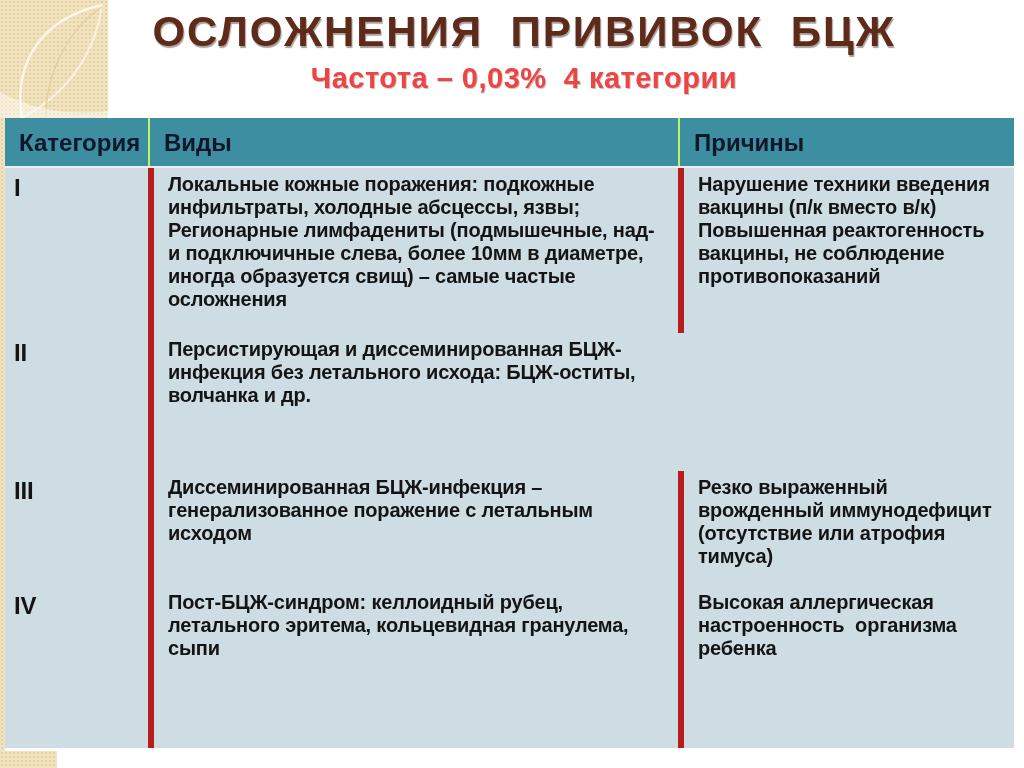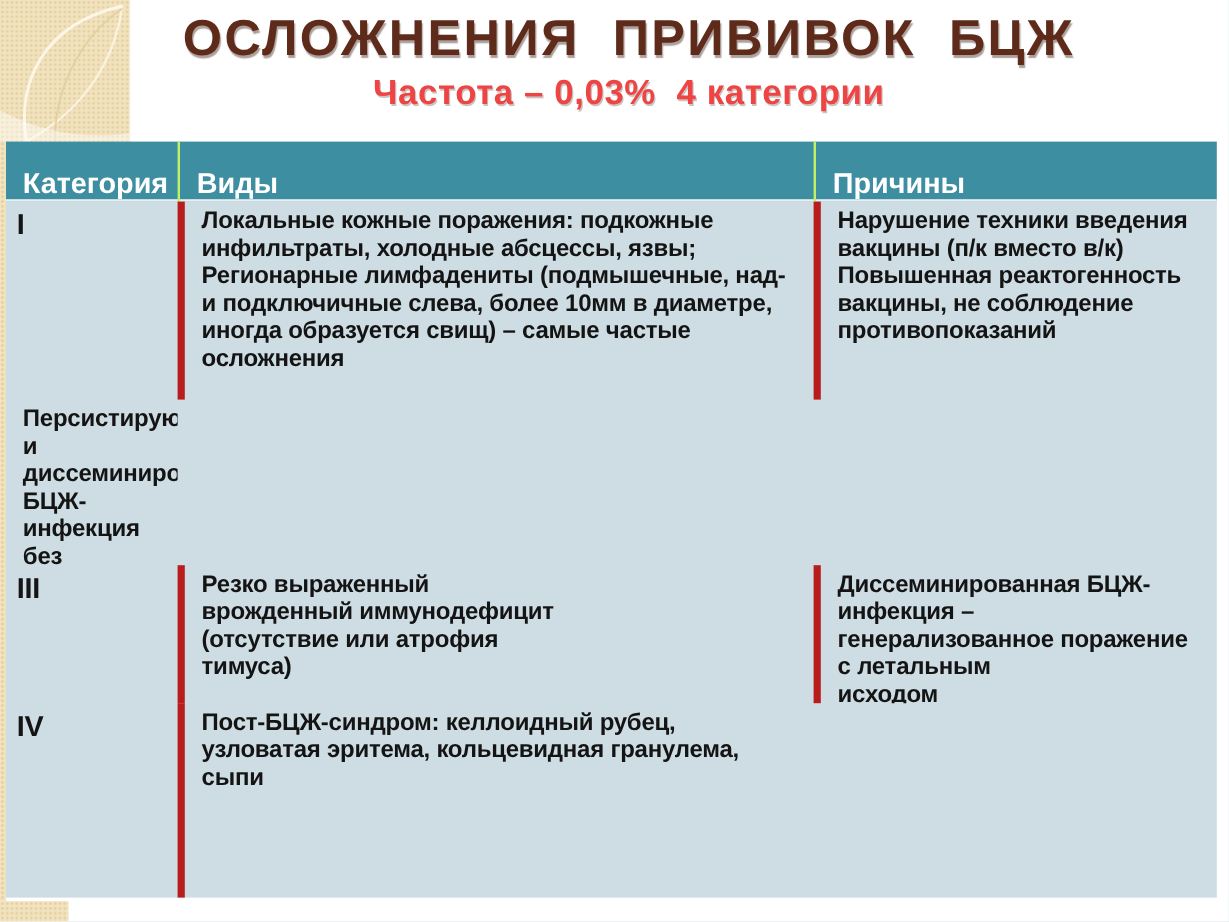--- a/index.html
+++ b/index.html
@@ -50,22 +50,22 @@
   
   .table{
     position:absolute;left:5px;top:118px;width:1009px;height:630px;
   }
   .thead{
     display:grid;grid-template-columns:143px 530px 1fr;
     height:48px;background:#3e8ea1;
     border-bottom:2px solid #e9f0f2;
   }
   .th{
-    color:#ffffff;font-weight:bold;font-size:24px;
-    padding:22px 0 0 14px;box-sizing:border-box;
+    color:#0f172a;font-weight:bold;font-size:24px;
+    padding:11px 0 0 14px;box-sizing:border-box;
   }
   .th + .th{border-left:2px solid #bef264;}
   .tbody{
     display:grid;grid-template-rows:165px 138px 115px 1fr;
     height:580px;background:#cedde3;
   }
   .tr{
     display:grid;grid-template-columns:143px 530px 1fr;
   }
   .td{
@@ -114,34 +114,38 @@
 и подключичные слева, более 10мм в диаметре,
 иногда образуется свищ) – самые частые
 осложнения</div>
       <div class="td causes">Нарушение техники введения
 вакцины (п/к вместо в/к)
 Повышенная реактогенность
 вакцины, не соблюдение
 противопоказаний</div>
     </div>
     <div class="tr">
+      <div class="td cat">II</div>
       <div class="td types">Персистирующая и диссеминированная БЦЖ-
 инфекция без летального исхода: БЦЖ-оститы,
 волчанка и др.</div>
     </div>
     <div class="tr">
       <div class="td cat">III</div>
+      <div class="td types">Диссеминированная БЦЖ-инфекция –
+генерализованное поражение с летальным
+исходом</div>
       <div class="td causes">Резко выраженный
 врожденный иммунодефицит
 (отсутствие или атрофия
 тимуса)</div>
-      <div class="td types">Диссеминированная БЦЖ-инфекция –
-генерализованное поражение с летальным
-исходом</div>
     </div>
     <div class="tr">
       <div class="td cat">IV</div>
       <div class="td types">Пост-БЦЖ-синдром: келлоидный рубец,
-узловатая эритема, кольцевидная гранулема,
+летального эритема, кольцевидная гранулема,
 сыпи</div>
+      <div class="td causes">Высокая аллергическая
+настроенность  организма
+ребенка</div>
     </div>
   </div>
 </div>
 
 </body></html>

